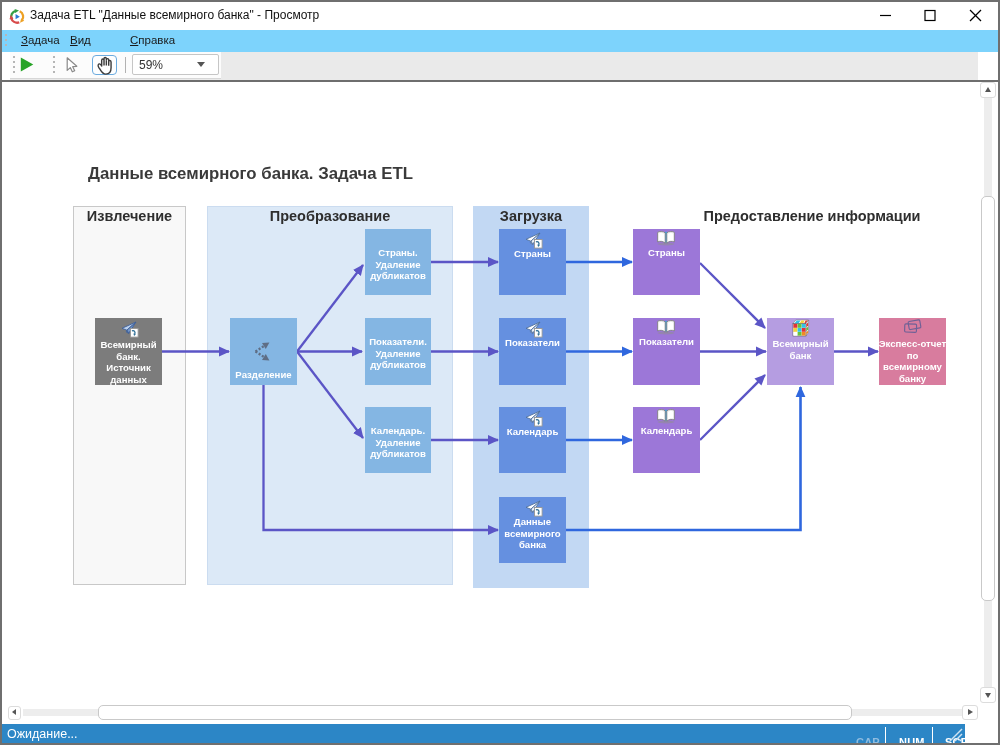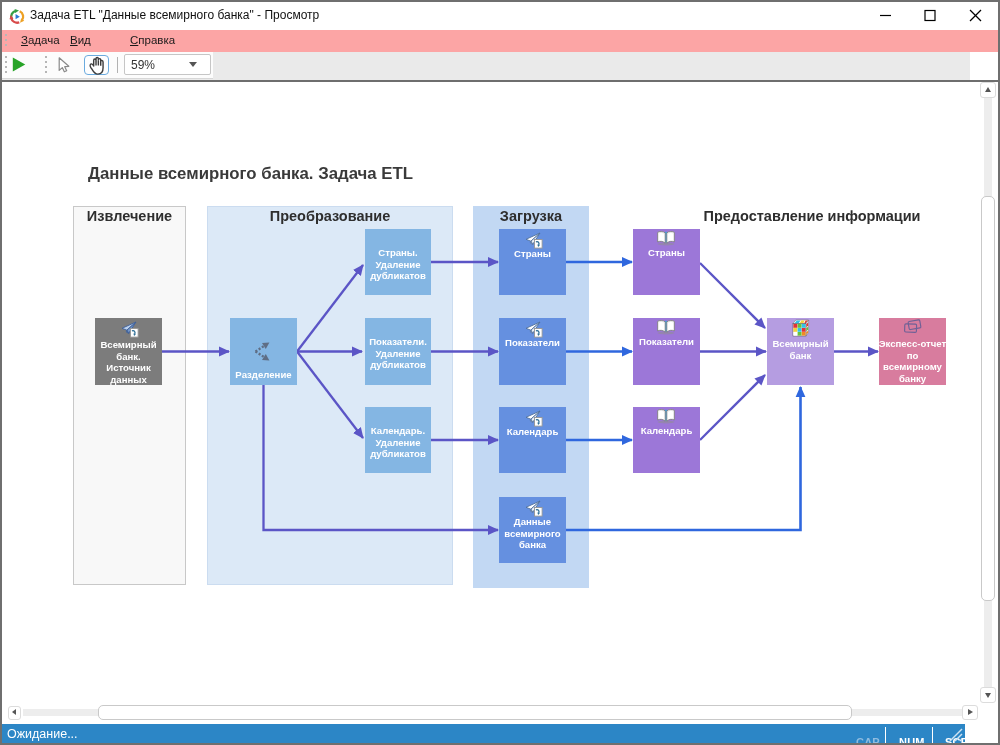--- a/index.html
+++ b/index.html
@@ -4,24 +4,24 @@
 <style>
   html,body{margin:0;padding:0;}
   body{width:1000px;height:745px;overflow:hidden;font-family:"Liberation Sans",sans-serif;}
   .win{position:absolute;left:0;top:0;width:1000px;height:745px;background:#fff;}
   .bord{position:absolute;background:#6f6f6f;z-index:50;}
   .abs{position:absolute;}
   
   .titlebar{left:2px;top:2px;width:996px;height:28px;background:#fff;}
   .title-text{left:30px;top:8px;font-size:12px;color:#111;}
   
-  .menubar{left:2px;top:30px;width:996px;height:22px;background:#fca5a5;font-size:11.5px;color:#1a1a1a;}
+  .menubar{left:2px;top:30px;width:996px;height:22px;background:#7dd3fc;font-size:11.5px;color:#1a1a1a;}
   .menubar span.mi{position:absolute;top:4px;}
   
-  .toolbar{left:2px;top:52px;width:968px;height:28px;background:#eaeaea;}
+  .toolbar{left:10px;top:52px;width:968px;height:28px;background:#eaeaea;}
   .tb-raised{position:absolute;left:0;top:0;width:211px;height:26px;background:#fcfcfc;border-bottom:1px solid #d7d7d7;}
   .canvas-topline{left:2px;top:80px;width:996px;height:2px;background:#6e6e6e;}
   
   .canvas{left:2px;top:82px;width:996px;height:641px;background:#fff;}
   
   .sb-btn{position:absolute;background:#fff;border:1px solid #dcdcdc;border-radius:3px;box-sizing:border-box;}
   .sb-track{position:absolute;background:#ededed;}
   .sb-thumb{position:absolute;background:#fff;border:1px solid #c9c9c9;border-radius:5px;box-sizing:border-box;}
   .tri{position:absolute;width:0;height:0;border-style:solid;}
   

